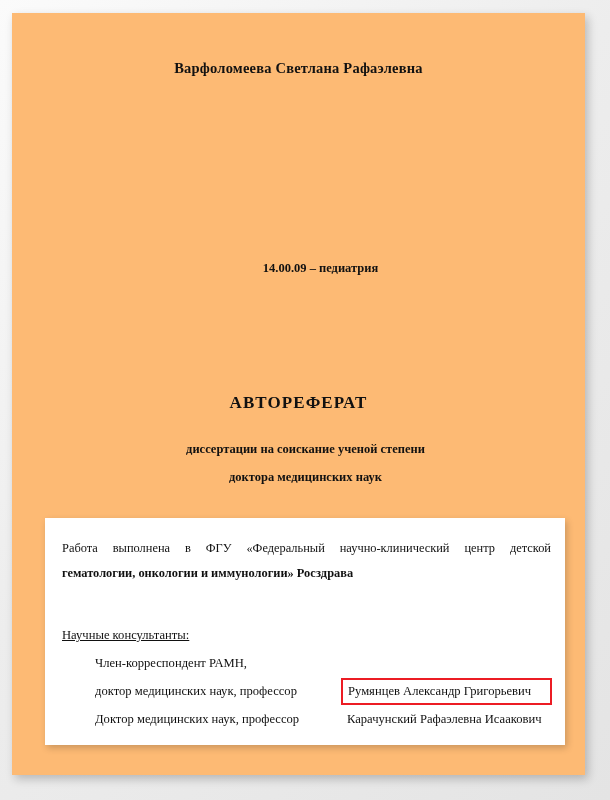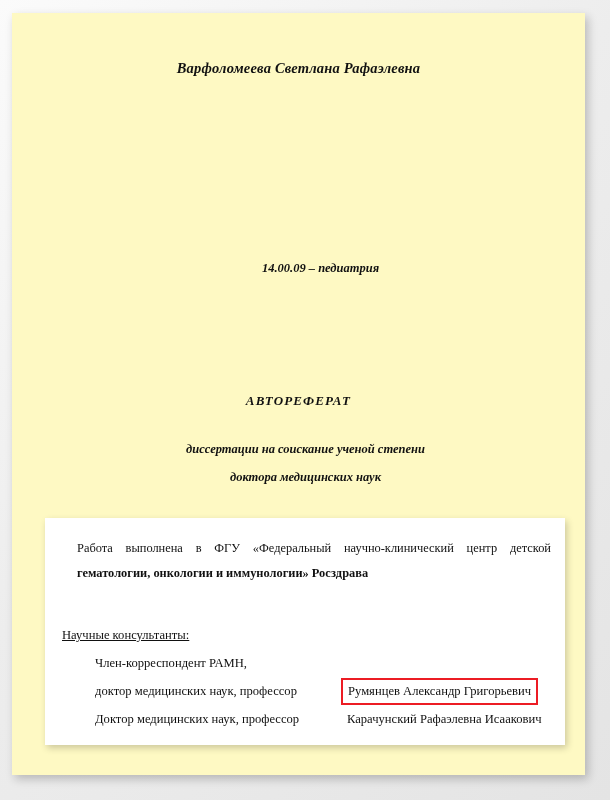--- a/index.html
+++ b/index.html
@@ -25,23 +25,22 @@
       linear-gradient(135deg, #fbfbfb 0%, #ededed 45%, #e4e4e4 100%);
   }
 
   
   .page-sheet {
     position: absolute;
     left: 12px;
     top: 13px;
     width: 573px;
     height: 762px;
-    background: #fef9c3;
+    background: #fdba74;
     box-shadow: 3px 4px 9px rgba(0,0,0,0.22);
-    font-style: italic;
   }
 
   .page-inner {
     position: absolute;
     inset: 0;
   }
 
   
   .author-name {
     position: absolute;
@@ -81,21 +80,21 @@
   }
   .specialties .spec-line { display: block; margin-left: 44px; }
 
   .doc-kind {
     position: absolute;
     left: 0;
     right: 0;
     top: 380px;
     text-align: center;
     font-weight: bold;
-    font-size: 13px;
+    font-size: 17px;
     letter-spacing: 1.1px;
   }
 
   .degree {
     position: absolute;
     left: 14px;
     right: 0;
     top: 422px;
     text-align: center;
     font-weight: bold;
@@ -110,21 +109,21 @@
     left: 45px;
     top: 518px;
     width: 520px;
     height: 227px;
     background: #ffffff;
     box-shadow: 2px 3px 7px rgba(0,0,0,0.20);
   }
 
   .overlay-body {
     position: absolute;
-    left: 32px;
+    left: 17px;
     right: 14px;
     top: 18px;
   }
 
   .org-paragraph {
     text-align: justify;
     text-justify: inter-word;
     font-size: 12.4px;
     line-height: 25px;
     margin: 0;
@@ -164,21 +163,21 @@
   .cons-role {
     width: 252px;
     flex: 0 0 252px;
     white-space: nowrap;
   }
   .cons-person {
     white-space: nowrap;
   }
   .cons-row.highlighted .cons-person {
     border: 2px solid #ec1c24;
-    padding: 1px 5px 2px 5px;
+    padding: 1px 19px 2px 5px;
     margin-left: -6px;
     line-height: 20px;
   }
 </style>
 </head>
 <body>
 
 <div class="backdrop"></div>
 
 <div class="page-sheet">

